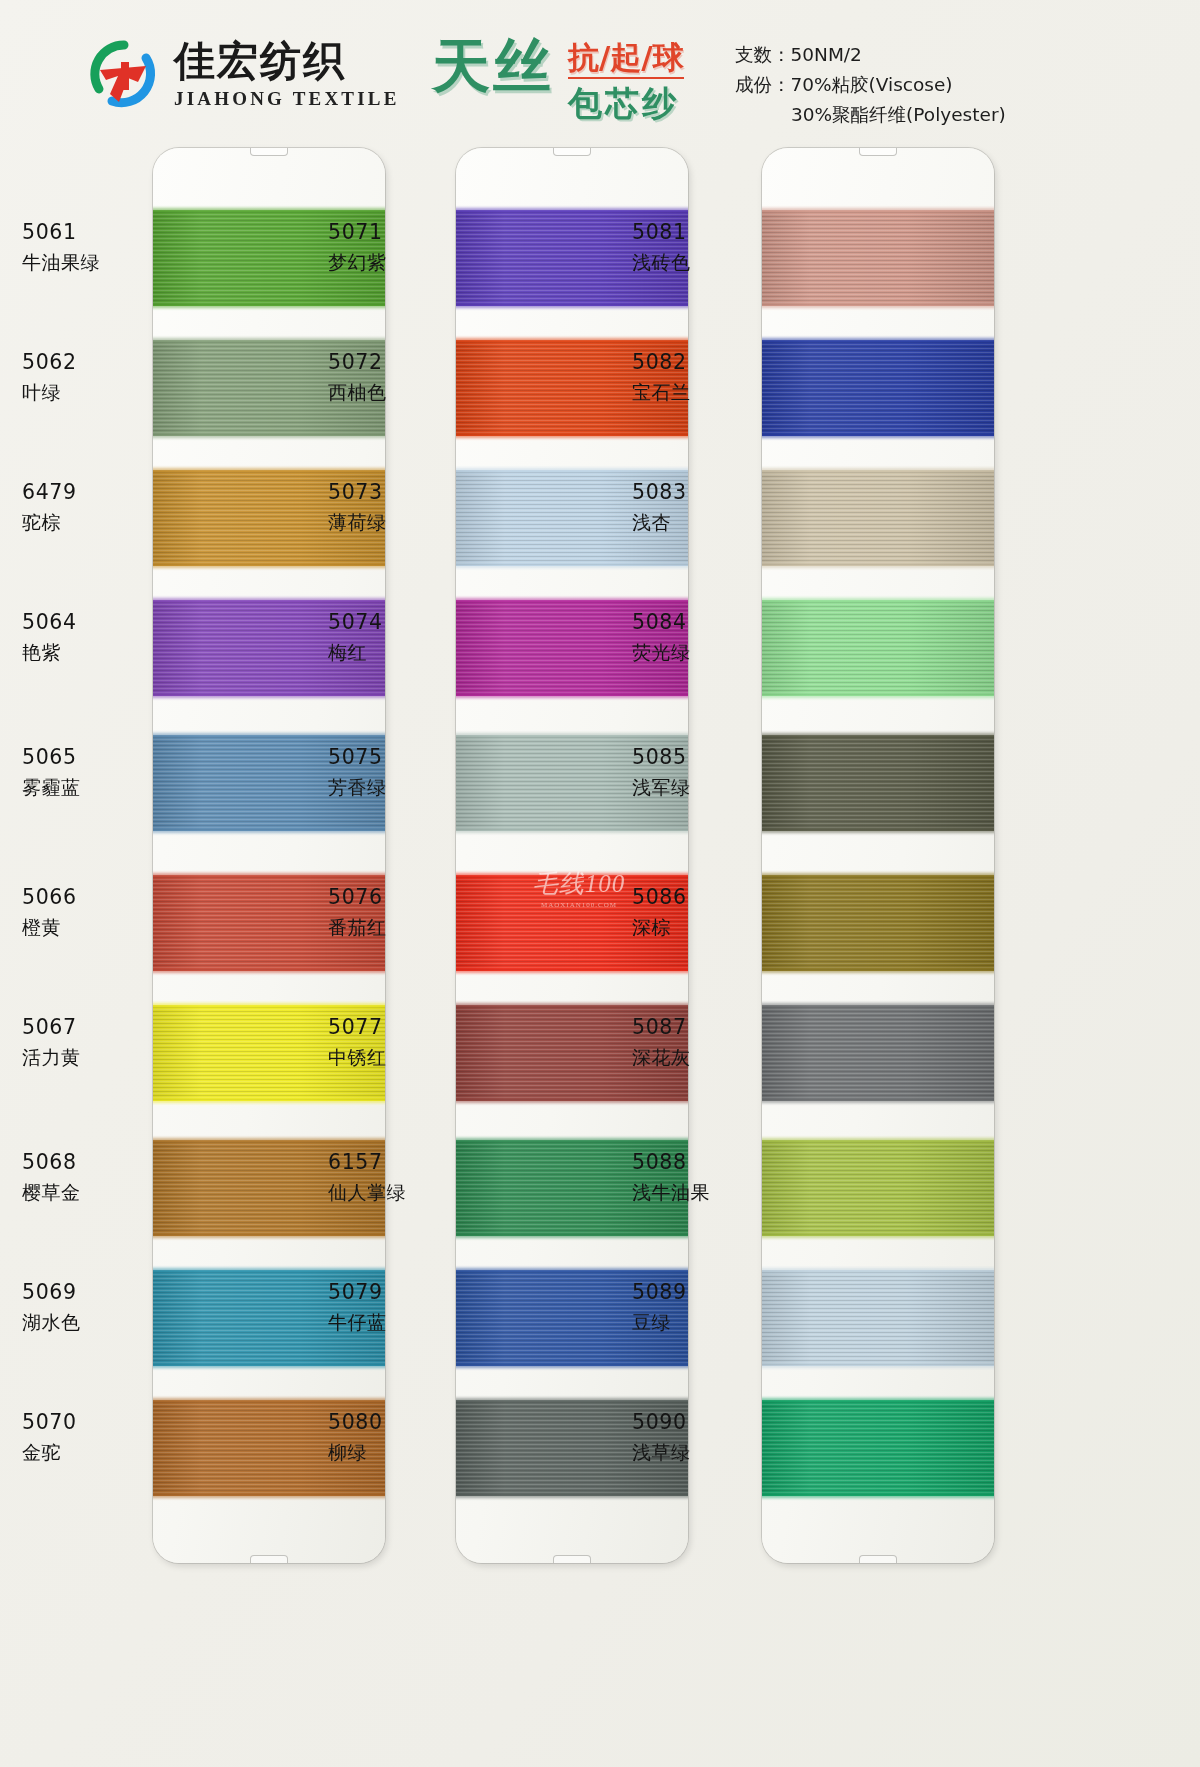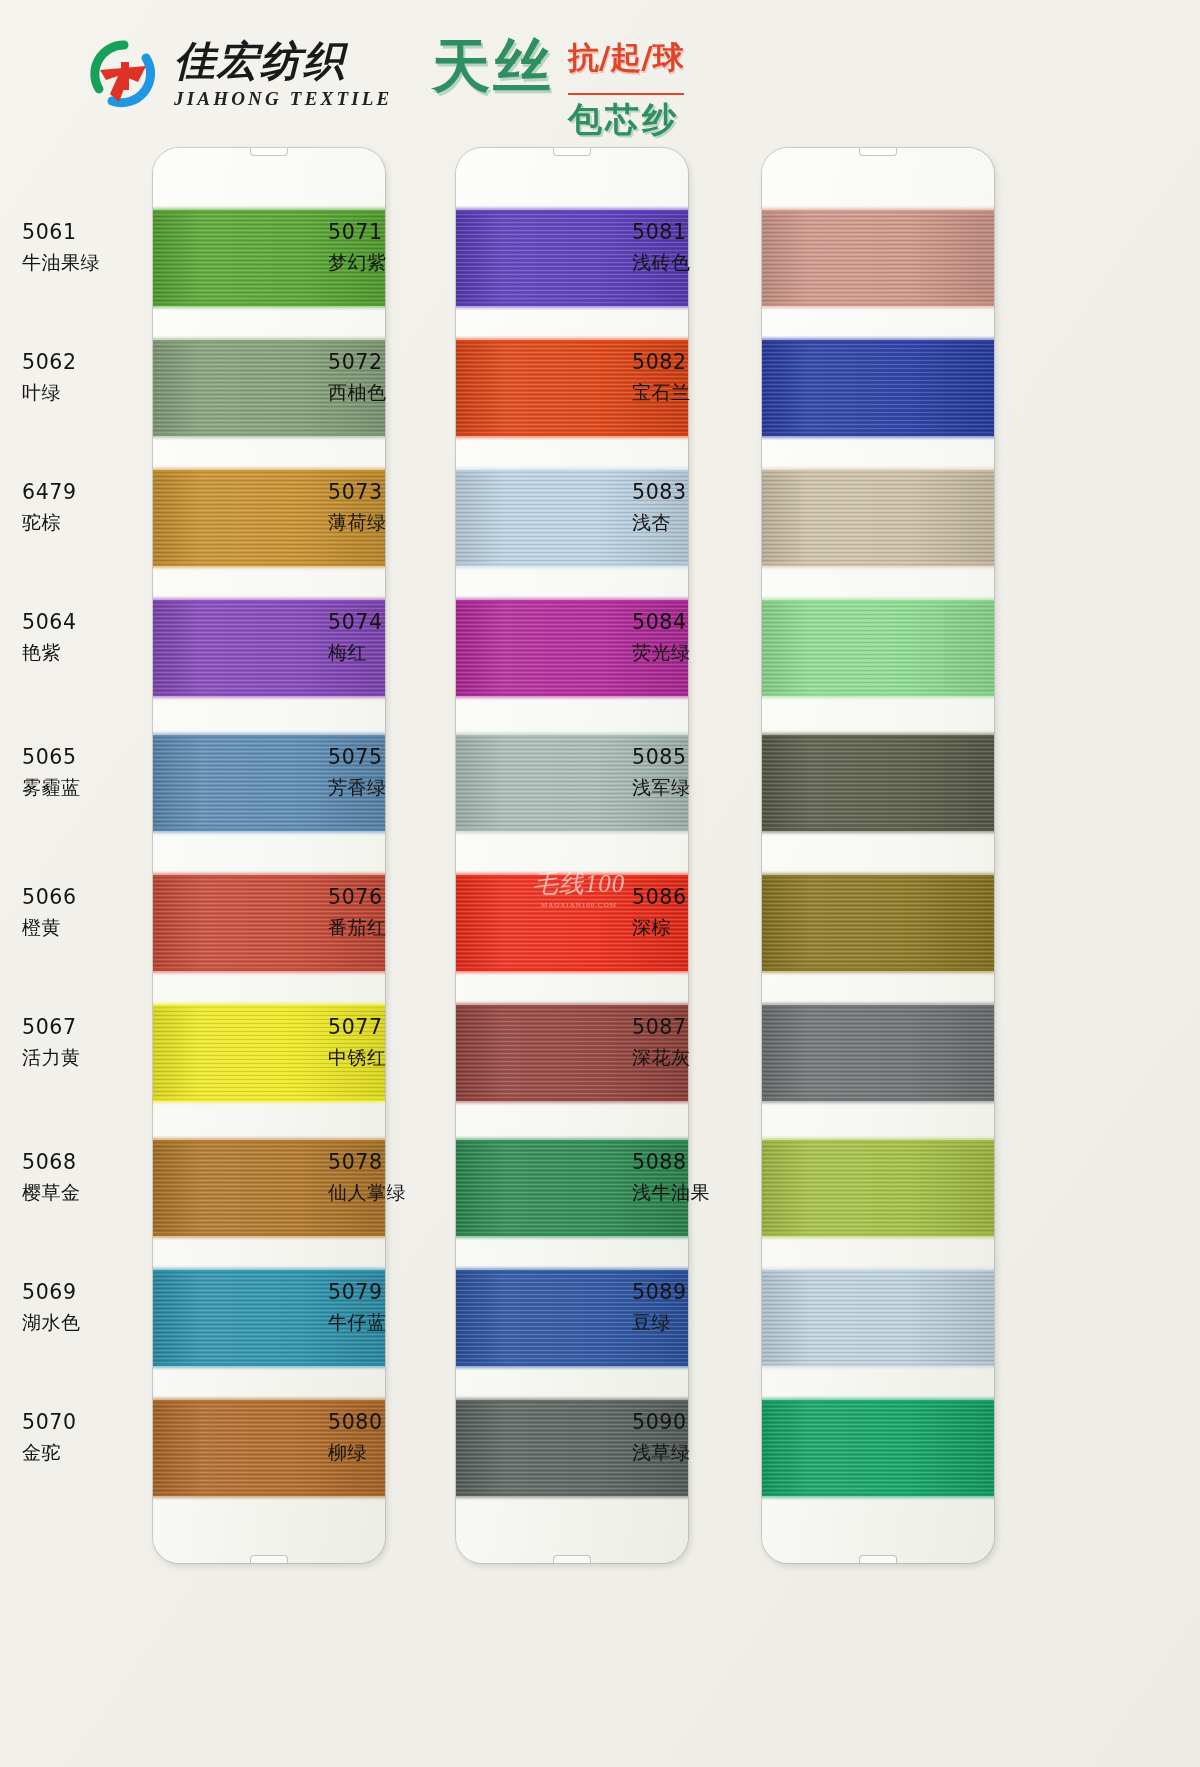--- a/index.html
+++ b/index.html
@@ -36,21 +36,21 @@
     display: flex;
     align-items: center;
     gap: 14px;
   }
   .logo-mark {
     position: relative;
     width: 72px; height: 72px;
     flex: 0 0 auto;
   }
   .logo-mark svg { display: block; }
-  .logo-text { display: flex; flex-direction: column; line-height: 1; font-style: italic; }
+  .logo-text { display: flex; flex-direction: column; line-height: 1; }
   .brand-cn {
     font-family: "DejaVu Sans", "Liberation Sans", sans-serif;
     font-size: 41px;
     font-weight: bold;
     letter-spacing: 2px;
     color: #1a1a1a;
   }
   .brand-en {
     margin-top: 7px;
     font-family: "Liberation Serif", "DejaVu Serif", serif;
@@ -83,21 +83,21 @@
     gap: 2px;
   }
   .title-tag {
     font-family: "DejaVu Sans", "Liberation Sans", sans-serif;
     font-size: 31px;
     font-weight: bold;
     color: #e0452a;
     letter-spacing: 0px;
     line-height: 1.12;
     border-bottom: 2px solid #e0452a;
-    padding-bottom: 18px;
+    padding-bottom: 2px;
     text-shadow: 1px 2px 0 rgba(224,69,42,0.25);
   }
   .title-sub {
     font-family: "DejaVu Sans", "Liberation Sans", sans-serif;
     font-size: 34px;
     font-weight: bold;
     color: #2f8f63;
     letter-spacing: 3px;
     line-height: 1.15;
     margin-top: 3px;
@@ -271,20 +271,25 @@
     </div>
 
     <div class="title-block">
       <div class="title-main">天丝</div>
       <div class="title-side">
         <div class="title-tag">抗/起/球</div>
         <div class="title-sub">包芯纱</div>
       </div>
     </div>
 
+    <div class="spec">
+      <span class="spec-row">支数：50NM/2</span>
+      <span class="spec-row">成份：70%粘胶(Viscose)</span>
+      <span class="spec-row indent">30%聚酯纤维(Polyester)</span>
+    </div>
   </div>
 
   <div class="columns">
 
     <div class="card c1">
       <div class="notch top"></div>
       <div class="notch bottom"></div>
       <div class="band-host">
           <div class="band" style="top: 62px; background: rgb(87, 166, 50);">
             <div class="yarn"></div>
@@ -546,21 +551,21 @@
         </div>
         <div class="label col2" style="top: 743px;">
           <span class="code">5076</span>
           <span class="name">番茄红</span>
         </div>
         <div class="label col2" style="top: 873px;">
           <span class="code">5077</span>
           <span class="name">中锈红</span>
         </div>
         <div class="label col2" style="top: 1008px;">
-          <span class="code">5078</span>
+          <span class="code">6157</span>
           <span class="name">仙人掌绿</span>
         </div>
         <div class="label col2" style="top: 1138px;">
           <span class="code">5079</span>
           <span class="name">牛仔蓝</span>
         </div>
         <div class="label col2" style="top: 1268px;">
           <span class="code">5080</span>
           <span class="name">柳绿</span>
         </div>

